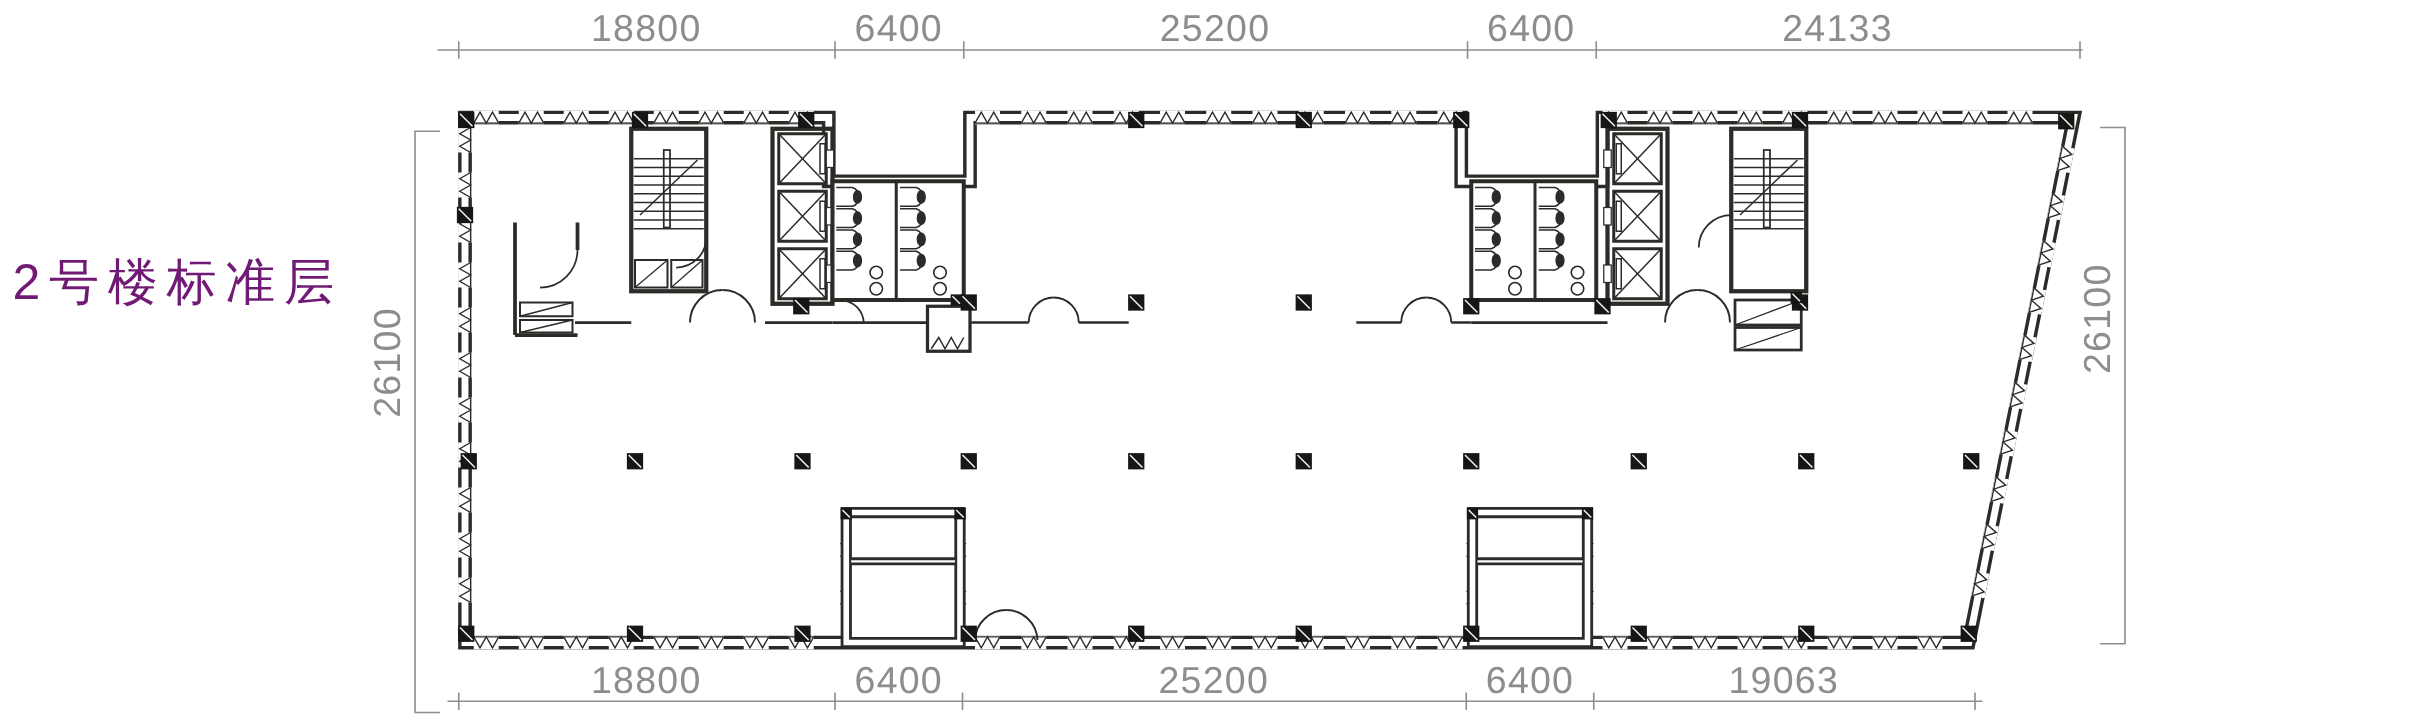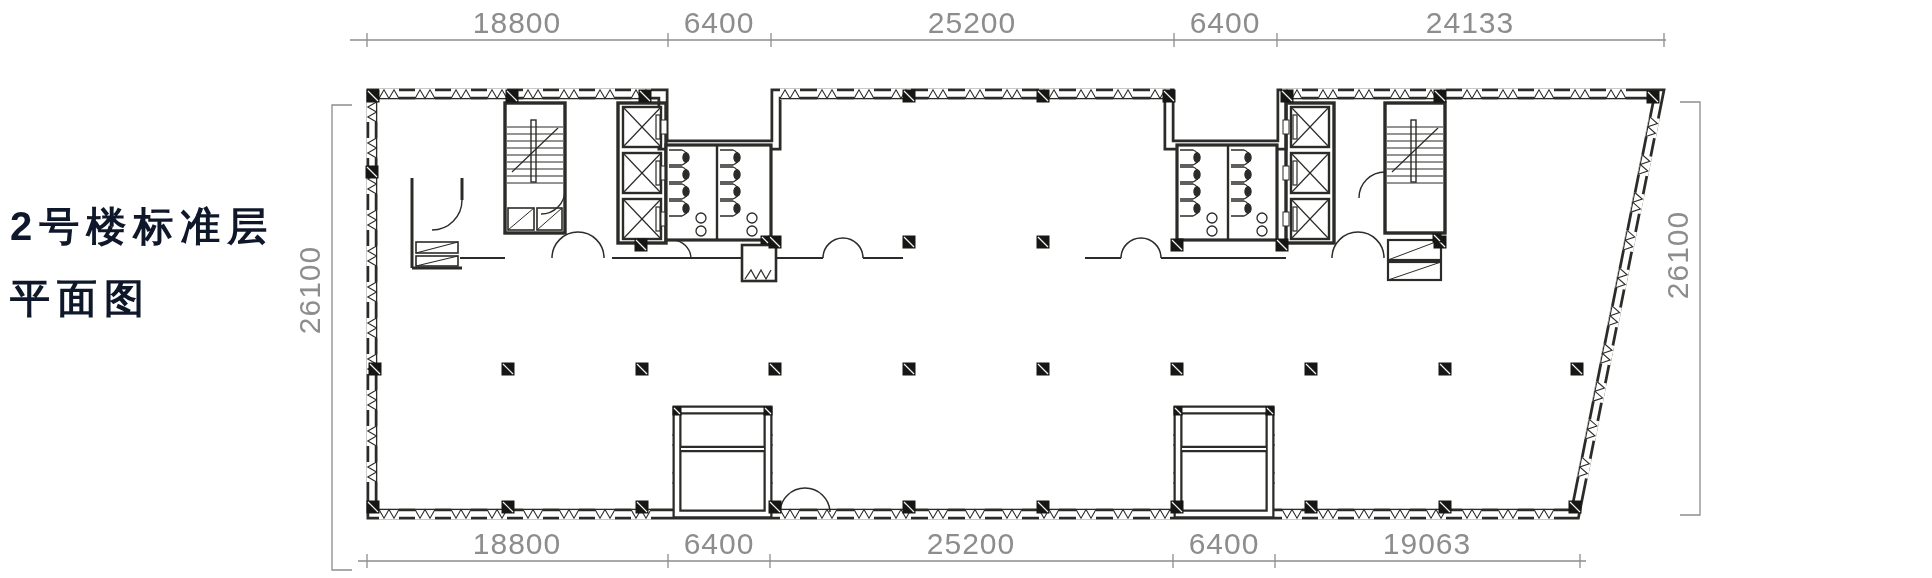--- a/index.html
+++ b/index.html
@@ -1,31 +1,30 @@
 <!DOCTYPE html>
 <html><head>
 <meta charset="utf-8">
 <style>
   html,body{margin:0;padding:0;background:#ffffff;}
   .page{position:relative;width:1932px;height:578px;background:#ffffff;overflow:hidden;
         font-family:"Liberation Sans", sans-serif;}
-  .drawing-title{position:absolute;left:10px;top:190px;color:#0f172a;font-size:40px;
-        font-weight:700;letter-spacing:7px;line-height:1.8;white-space:nowrap;}
+  .drawing-title{position:absolute;left:10px;top:190px;color:#701a75;font-size:40px;
+        font-weight:400;letter-spacing:7px;line-height:1.8;white-space:nowrap;}
   svg text{font-family:"Liberation Sans", sans-serif;font-size:30px;fill:#8d8d8d;
         letter-spacing:1px;font-weight:400;}
   svg{position:absolute;left:0;top:0;}
 </style>
 </head>
 <body>
 
 <div class="page">
 
   <div class="drawing-title">
     <div>2号楼标准层</div>
-    <div>平面图</div>
   </div>
 
   <svg width="1932" height="578" viewBox="0 0 1932 578">
     <defs>
       <g id="win">
         <rect x="-10" y="-5.5" width="20" height="11" fill="#ffffff" stroke="none"></rect>
         <path d="M-10,4.5 L-5,-4.2 L0,4.5 L5,-4.2 L10,4.5" fill="none" stroke="#2b2b28" stroke-width="1.1"></path>
         <line x1="-10" y1="4.5" x2="10" y2="4.5" stroke="#2b2b28" stroke-width="1.1"></line>
       </g>
     </defs>

